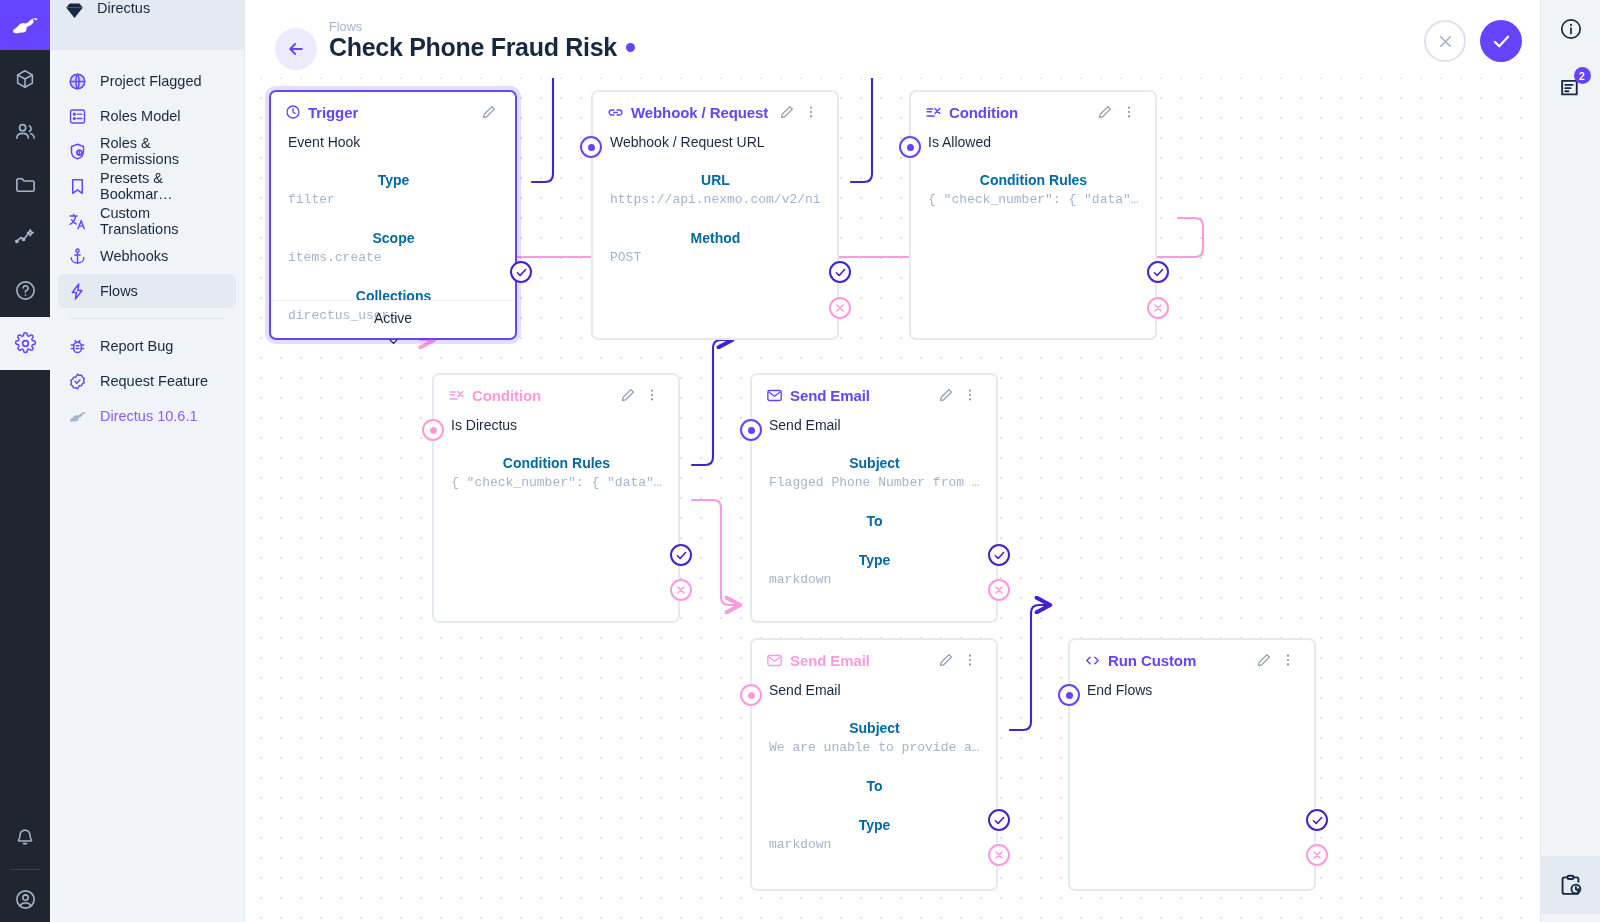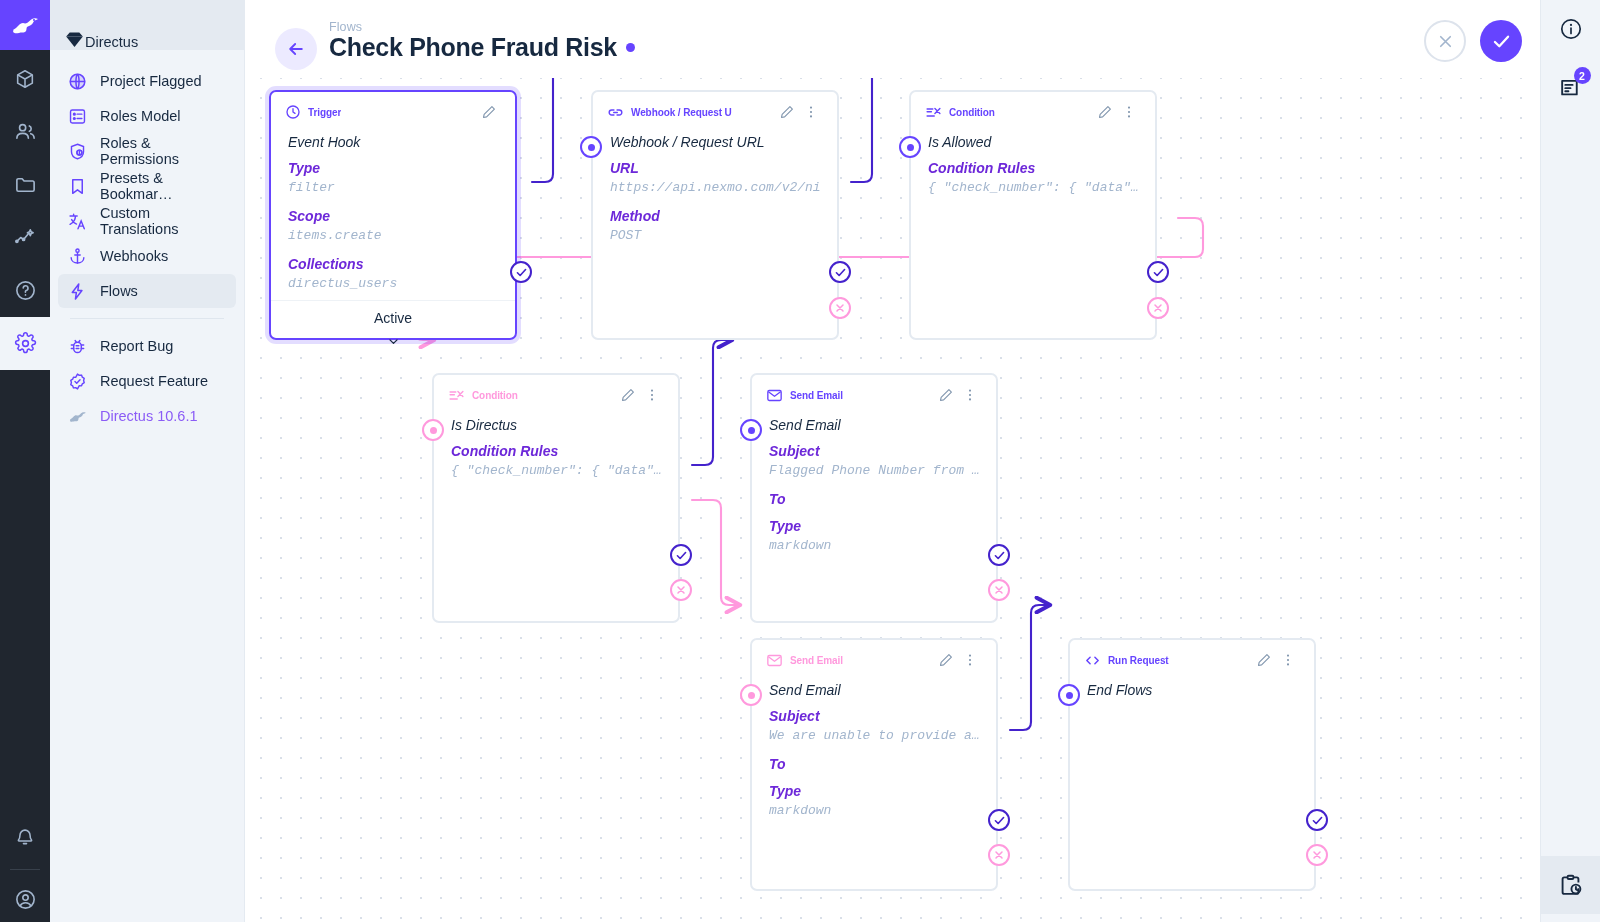--- a/index.html
+++ b/index.html
@@ -32,21 +32,21 @@
   }
   .rail-spacer { flex:1 1 auto; }
   .rail-div { width:30px; height:1px; background:#38404b; margin:6px 0; }
 
   
   .nav {
     width:195px; flex:0 0 195px; height:922px; background:#f0f4f9;
     border-right:1px solid #e4eaf1; display:flex; flex-direction:column;
   }
   .nav-head {
-    height:50px; display:flex; align-items:flex-end; 
+    height:50px; display:flex; align-items:flex-start; gap:12px;
     padding:0 14px; background:#e4eaf1; color:#172940;
     font-size:14.5px; font-weight:400;
   }
   .nav-head .gem { color:#172940; display:flex; }
   .nav-list { padding:14px 8px 0 8px; }
   .nav-item {
     display:flex; align-items:center; gap:13px; height:34px;
     padding:0 10px; border-radius:6px; cursor:pointer;
     font-size:14.5px; color:#172940; margin-bottom:1px;
   }
@@ -108,30 +108,30 @@
   
   .node {
     position:absolute; width:248px; background:#ffffff; border:2px solid #e4eaf1;
     border-radius:7px; z-index:4;
   }
   .node.trigger {
     border:2px solid #6644ff; outline:4px solid rgba(102,68,255,.18); z-index:5;
   }
   .node-hd {
     display:flex; align-items:center; gap:7px; height:40px; padding:0 18px 0 14px;
-    font-size:10px; font-weight:700; color:#6644ff; letter-spacing:-.1px;
+    font-size:15px; font-weight:700; color:#6644ff; letter-spacing:-.1px;
   }
   .node-hd.pink { color:#ff99dd; }
   .node-hd .hd-ic { display:flex; align-items:center; }
   .node-hd .hd-txt { white-space:nowrap; overflow:hidden; }
   .hd-tools { margin-left:auto; display:flex; align-items:center; gap:8px; color:#8196ae; }
   .hd-tools .t { cursor:pointer; display:flex; }
-  .node-body { padding:0 16px 14px 17px;font-style:italic; }
+  .node-body { padding:0 16px 14px 17px; }
   .f-name { font-size:14px; color:#172940; line-height:1.45; }
-  .f-lbl { font-size:14px; font-weight:700; color:#6d28d9; line-height:1.5; margin-top:6px;}
+  .f-lbl { font-size:14px; font-weight:700; color:#0369a1; line-height:1.5; margin-top:18px;text-align:center;}
   .f-val {
     font-family:"Liberation Mono", monospace; font-size:13px; color:#a2b5cd;
     line-height:1.45; white-space:nowrap; overflow:hidden; text-overflow:clip;
     margin-bottom:8px;
   }
   .f-val.last { margin-bottom:0; }
   .node-foot {
     border-top:1px solid #eef2f6; height:38px; display:flex; align-items:center;
     gap:9px; padding:0 14px; font-size:14px; color:#172940; cursor:pointer;
   }
@@ -634,21 +634,21 @@
         </svg>
     </div>
 
     <div class="node" style="left:823px; top:638px; height:253px;">
       <div class="node-hd">
         <span class="hd-ic">
           <svg width="17" height="17" viewBox="0 0 24 24" fill="none" stroke="currentColor" stroke-width="2.1" stroke-linecap="round" stroke-linejoin="round">
               <path d="M8.6 7.5L4 12l4.6 4.5M15.4 7.5L20 12l-4.6 4.5"></path>
             </svg>
         </span>
-        <span class="hd-txt">Run Request</span>
+        <span class="hd-txt">Run Custom</span>
         <span class="hd-tools">
           <span class="t">
             <svg width="16" height="16" viewBox="0 0 24 24" fill="none" stroke="currentColor" stroke-width="1.7" stroke-linejoin="round">
                 <path d="M16.4 3.9l3.7 3.7L8.4 19.3l-4.6.9.9-4.6L16.4 3.9z"></path>
               </svg>
           </span>
           <span class="t">
             <svg width="16" height="16" viewBox="0 0 24 24" fill="currentColor">
                 <circle cx="12" cy="5.4" r="1.6"></circle>
                 <circle cx="12" cy="12" r="1.6"></circle>

